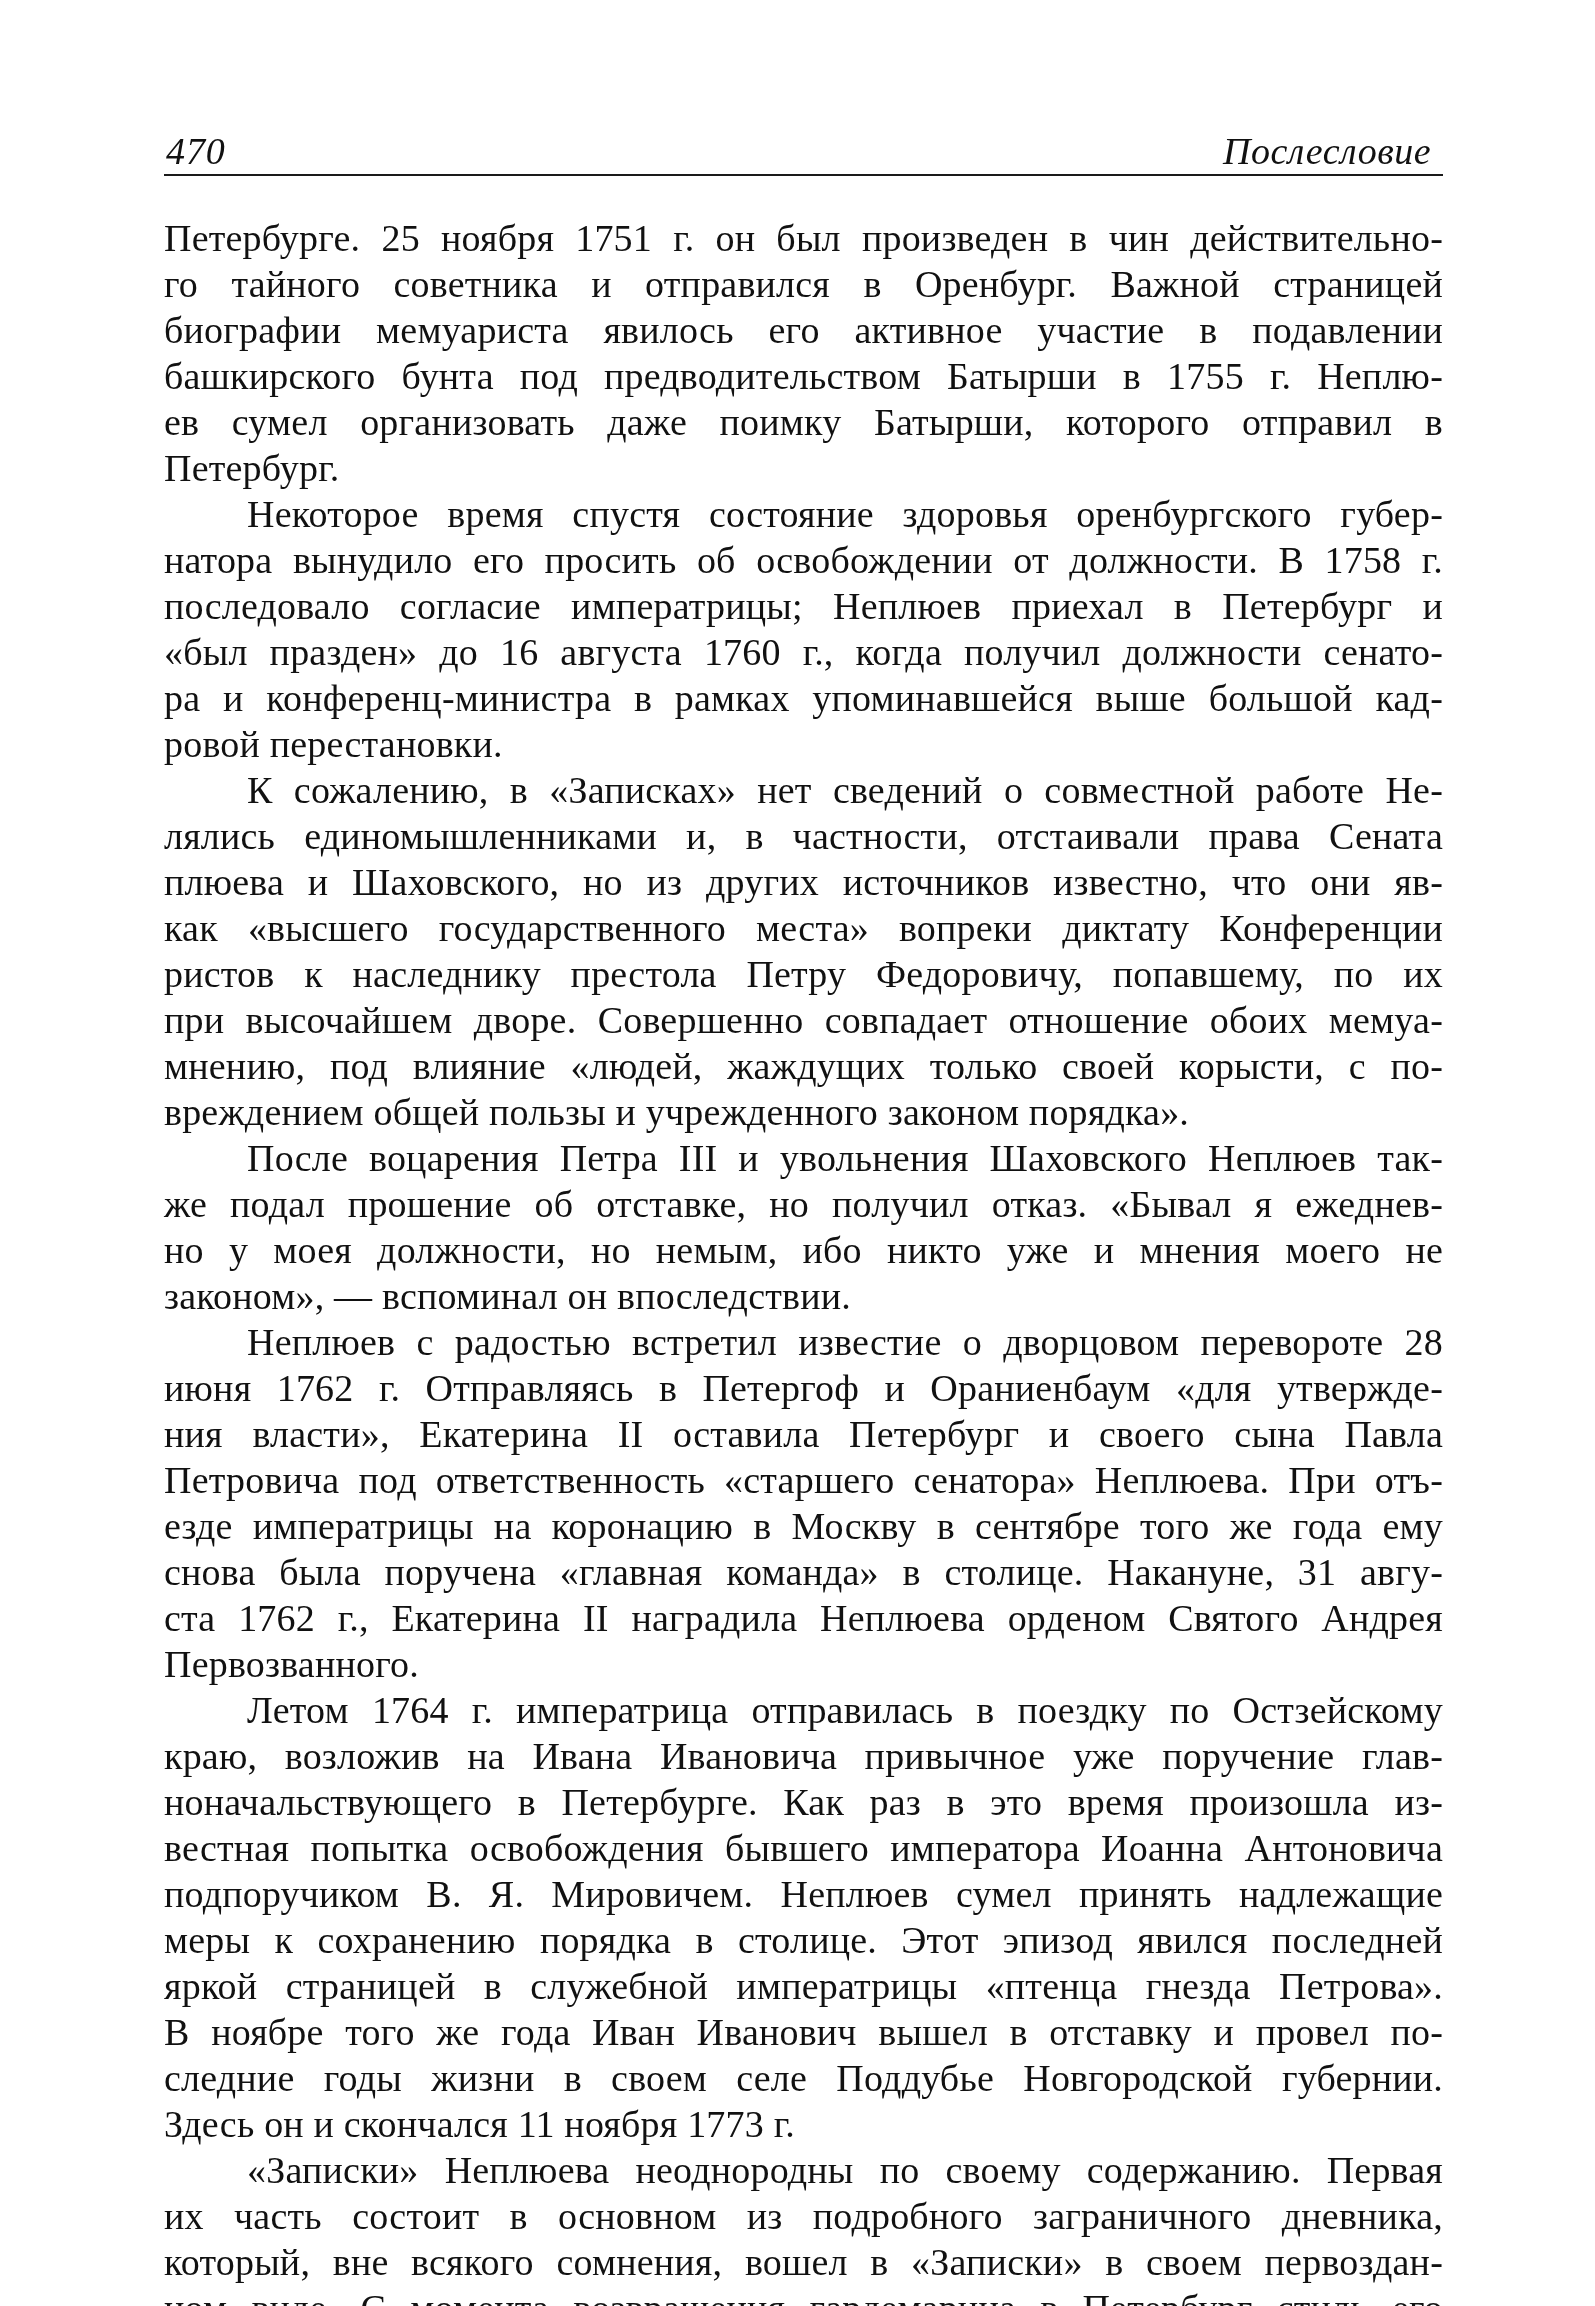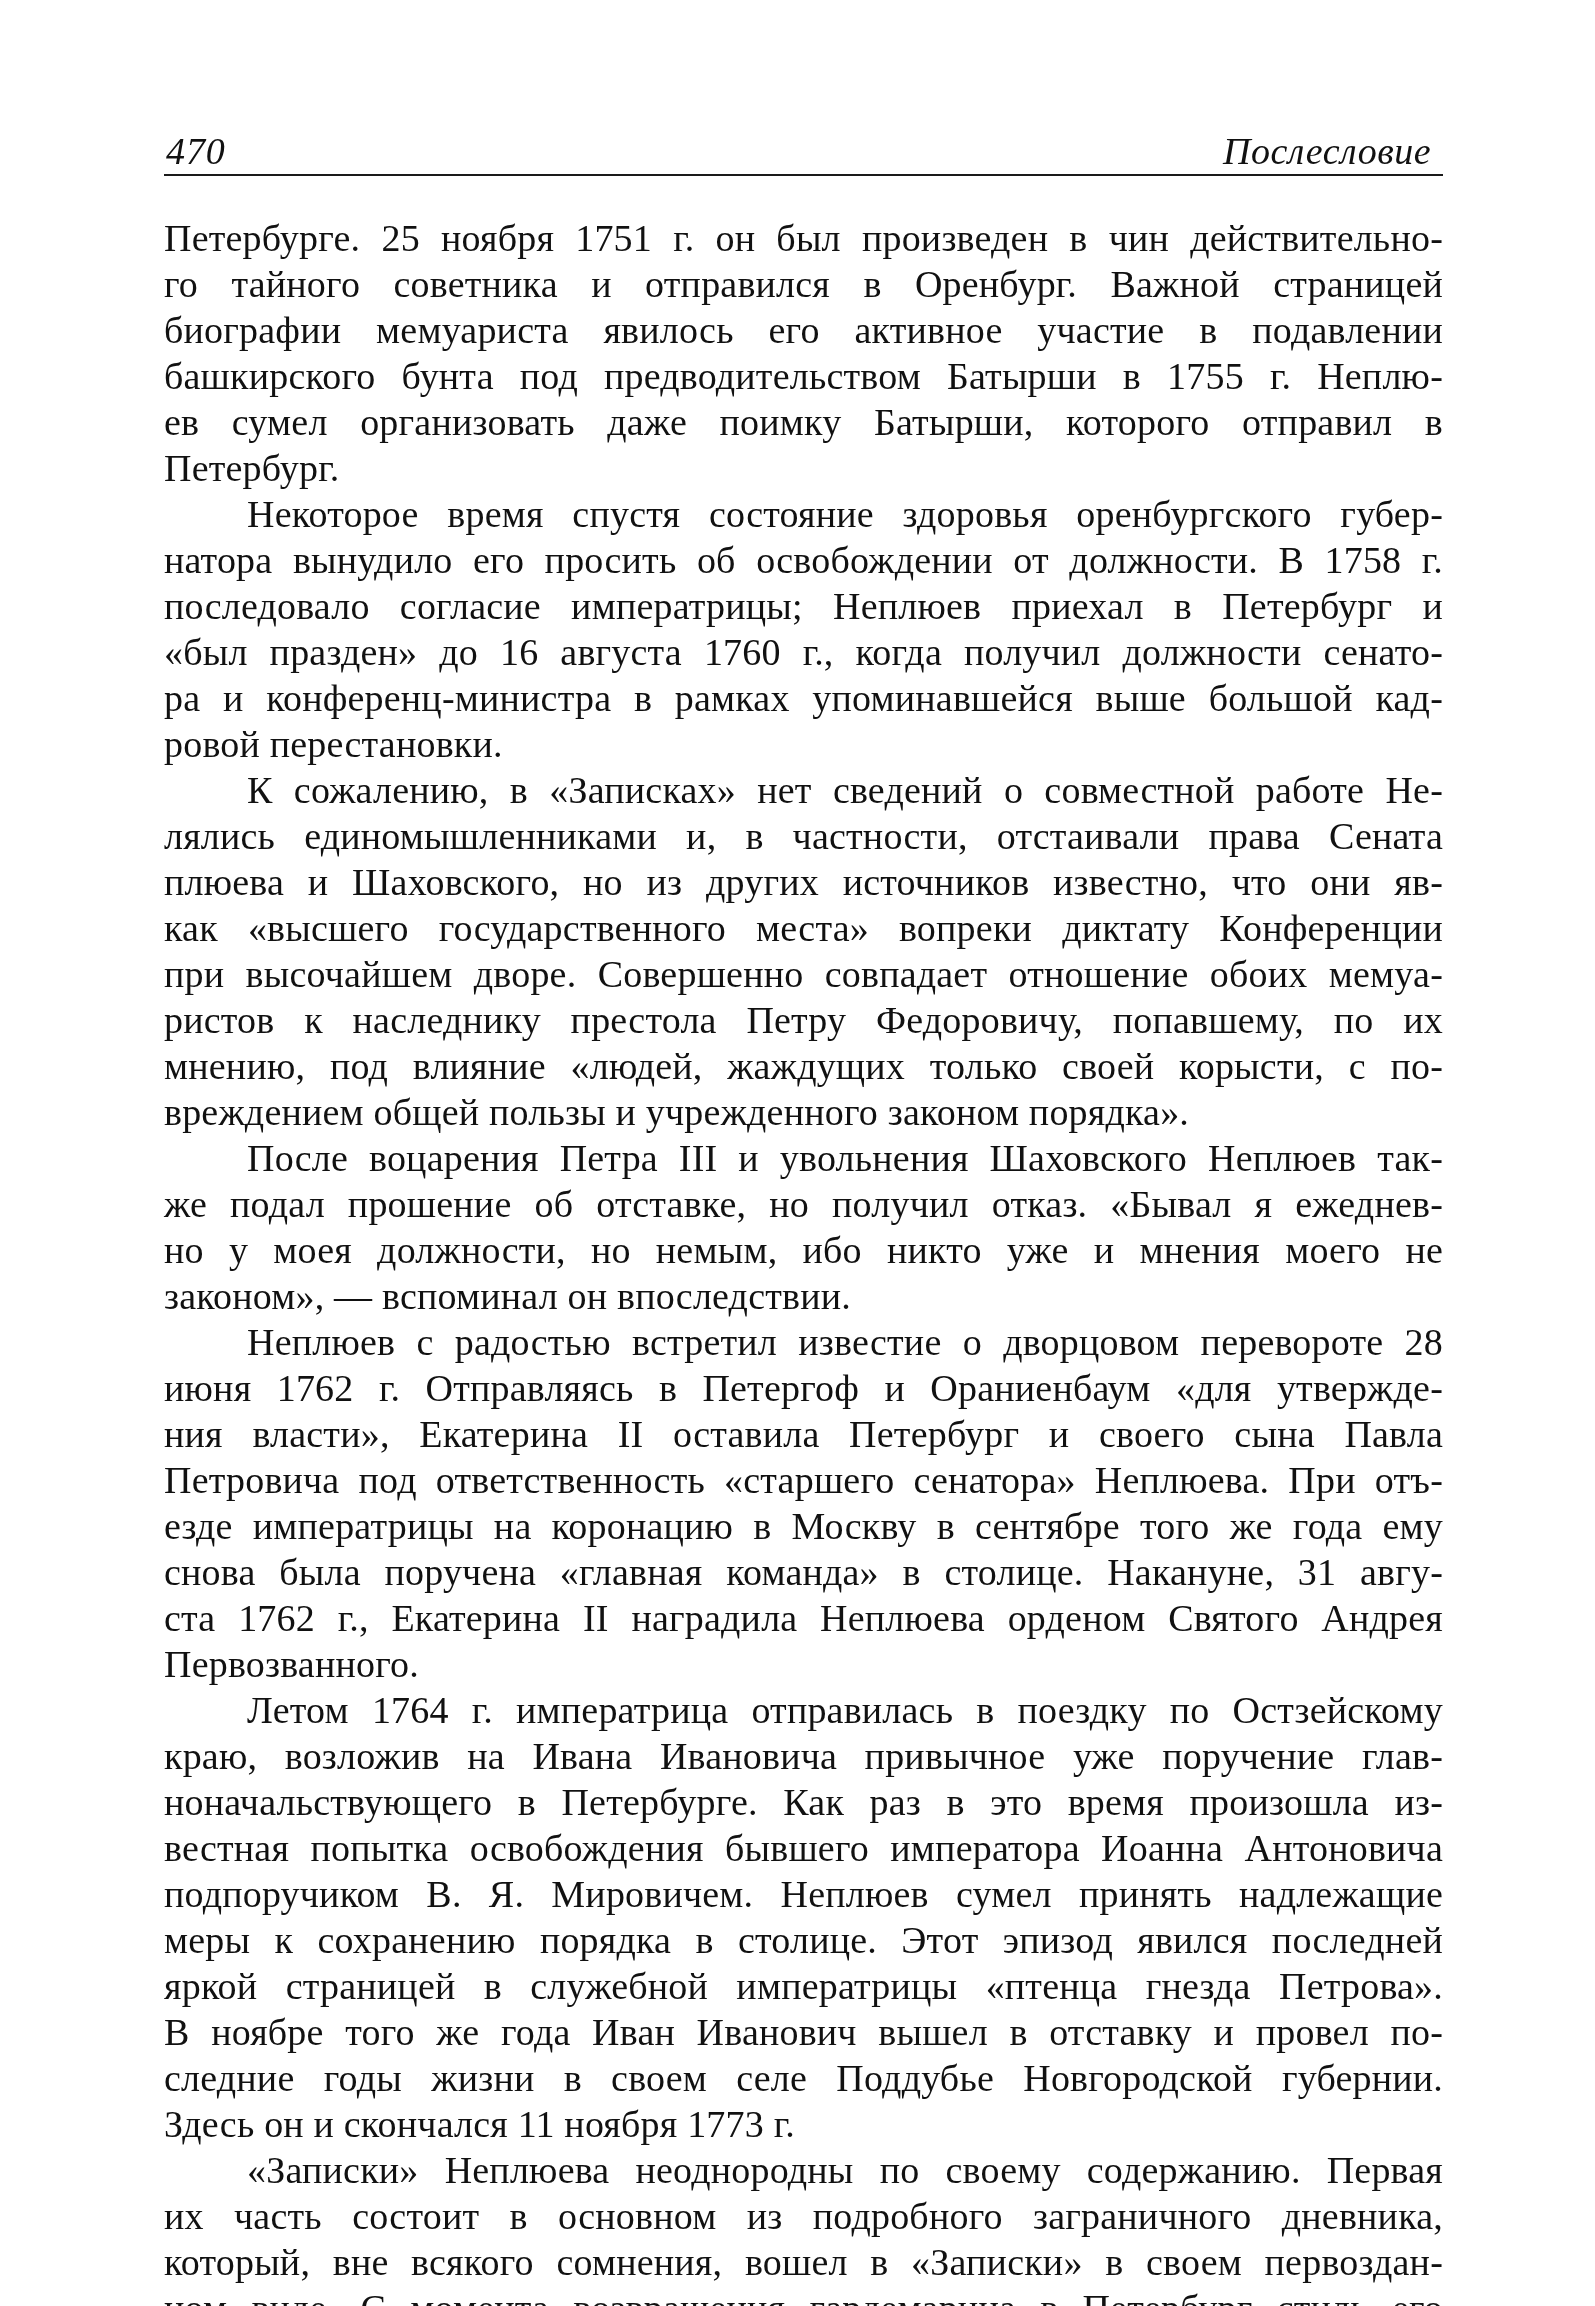--- a/index.html
+++ b/index.html
@@ -100,22 +100,22 @@
         <span class="line">последовало согласие императрицы; Неплюев приехал в Петербург и</span>
         <span class="line">«был празден» до 16 августа 1760 г., когда получил должности сенато-</span>
         <span class="line">ра и конференц-министра в рамках упоминавшейся выше большой кад-</span>
         <span class="line last">ровой перестановки.</span>
       </div>
       <div>
         <span class="line indent">К сожалению, в «Записках» нет сведений о совместной работе Не-</span>
         <span class="line">лялись единомышленниками и, в частности, отстаивали права Сената</span>
         <span class="line">плюева и Шаховского, но из других источников известно, что они яв-</span>
         <span class="line">как «высшего государственного места» вопреки диктату Конференции</span>
+        <span class="line">ристов к наследнику престола Петру Федоровичу, попавшему, по их</span>
         <span class="line">при высочайшем дворе. Совершенно совпадает отношение обоих мемуа-</span>
-        <span class="line">ристов к наследнику престола Петру Федоровичу, попавшему, по их</span>
         <span class="line">мнению, под влияние «людей, жаждущих только своей корысти, с по-</span>
         <span class="line last">вреждением общей пользы и учрежденного законом порядка».</span>
       </div>
       <div>
         <span class="line indent">После воцарения Петра III и увольнения Шаховского Неплюев так-</span>
         <span class="line">же подал прошение об отставке, но получил отказ. «Бывал я ежеднев-</span>
         <span class="line">но у моея должности, но немым, ибо никто уже и мнения моего не</span>
         <span class="line last">законом», — вспоминал он впоследствии.</span>
       </div>
       <div>

